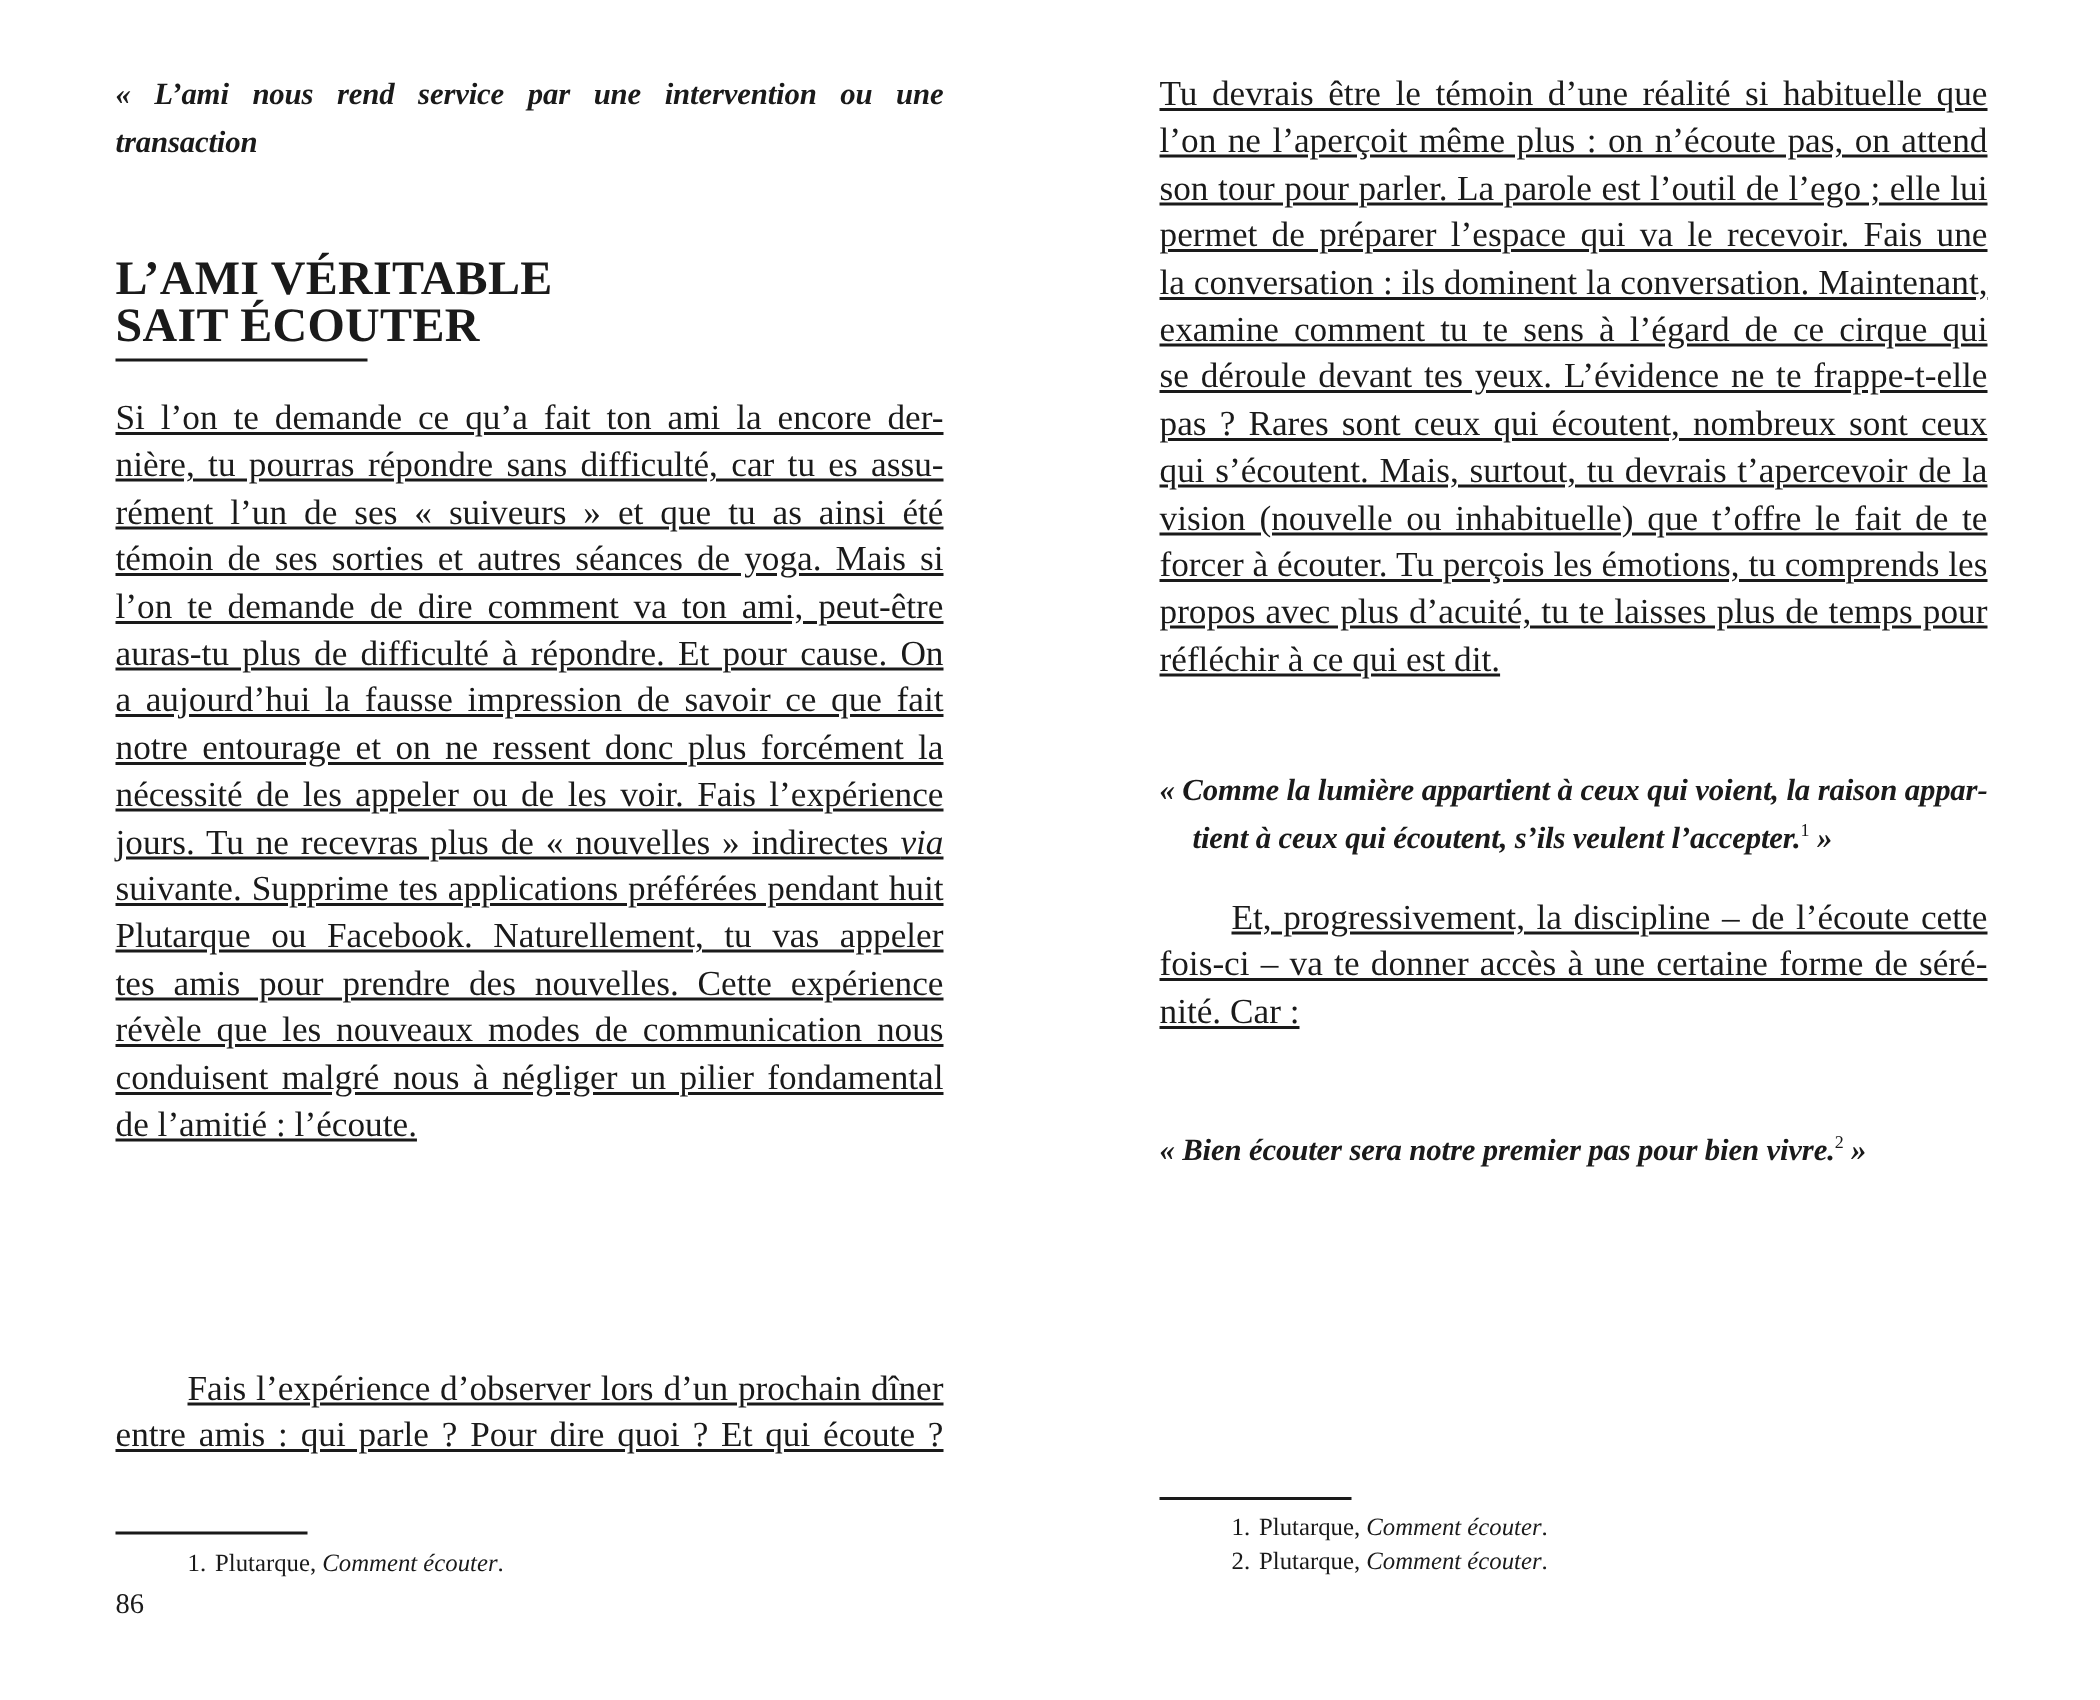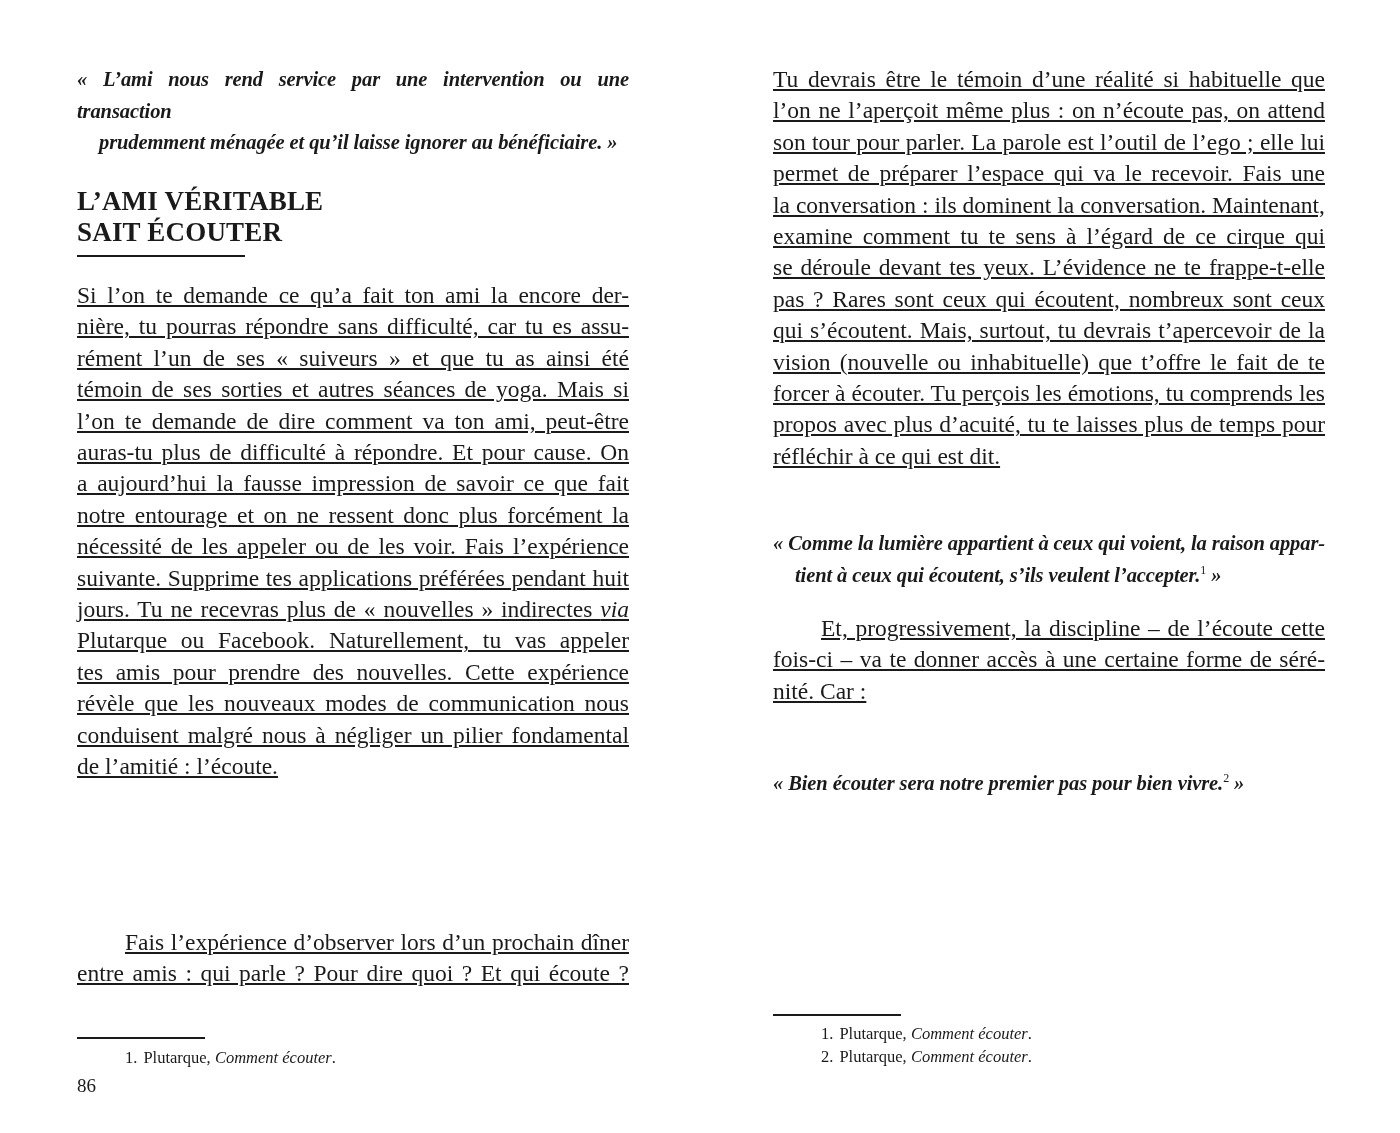--- a/index.html
+++ b/index.html
@@ -10,21 +10,21 @@
     body {
       width: 1400px;
       height: 1133px;
       position: relative;
       overflow: hidden;
       color: #1a1a1a;
       font-family: "Liberation Serif", "DejaVu Serif", serif;
     }
     .page {
       position: absolute;
-      top: 16px;
+      top: 0;
       width: 552px;
       height: 920px;
     }
     .page-left { left: 77px; }
     .page-right { left: 773px; }
 
     .epigraph {
       font-style: italic;
       font-weight: bold;
       font-size: 20.5px;
@@ -41,21 +41,21 @@
       vertical-align: super;
       line-height: 0;
       font-style: normal;
       font-weight: normal;
     }
     .heading {
       position: absolute;
       left: 0;
       top: 170px;
       font-weight: bold;
-      font-size: 27px;
+      font-size: 32px;
       line-height: 31px;
       margin: 0;
       letter-spacing: 0.2px;
     }
     .heading-rule {
       position: absolute;
       left: 0;
       top: 239px;
       width: 168px;
       height: 2px;
@@ -98,43 +98,42 @@
     .line { display: block; }
   </style>
 </head>
 <body>
 
 <div class="page page-left">
 
   <div class="block" style="top:48px;">
     <p class="epigraph">
       <span class="line" style="text-align:justify;text-align-last:justify;">« L’ami nous rend service par une intervention ou une transaction</span>
-      <span class="line">prudemment ménagée et qu’il laisse ignorer au bénéficiaire. »</span>
     </p>
   </div>
 
   <h2 class="heading">
     <span class="line">L’AMI VÉRITABLE</span>
     <span class="line">SAIT ÉCOUTER</span>
   </h2>
   <div class="heading-rule"></div>
 
   <div class="block" style="top:264px;">
     <p class="body-text">
       <span class="line jl">Si l’on te demande ce qu’a fait ton ami la encore der-</span>
       <span class="line jl">nière, tu pourras répondre sans difficulté, car tu es assu-</span>
       <span class="line jl">rément l’un de ses « suiveurs » et que tu as ainsi été</span>
       <span class="line jl">témoin de ses sorties et autres séances de yoga. Mais si</span>
       <span class="line jl">l’on te demande de dire comment va ton ami, peut-être</span>
       <span class="line jl">auras-tu plus de difficulté à répondre. Et pour cause. On</span>
       <span class="line jl">a aujourd’hui la fausse impression de savoir ce que fait</span>
       <span class="line jl">notre entourage et on ne ressent donc plus forcément la</span>
       <span class="line jl">nécessité de les appeler ou de les voir. Fais l’expérience</span>
+      <span class="line jl"><span>jours. Tu ne recevras plus de « nouvelles » indirectes </span><em>via</em></span>
       <span class="line jl">suivante. Supprime tes applications préférées pendant huit</span>
-      <span class="line jl"><span>jours. Tu ne recevras plus de « nouvelles » indirectes </span><em>via</em></span>
       <span class="line jl">Plutarque ou Facebook. Naturellement, tu vas appeler</span>
       <span class="line jl">tes amis pour prendre des nouvelles. Cette expérience</span>
       <span class="line jl">révèle que les nouveaux modes de communication nous</span>
       <span class="line jl">conduisent malgré nous à négliger un pilier fondamental</span>
       <span class="line">de l’amitié : l’écoute.</span>
     </p>
   </div>
 
 
   <div class="block" style="top:911px;">

